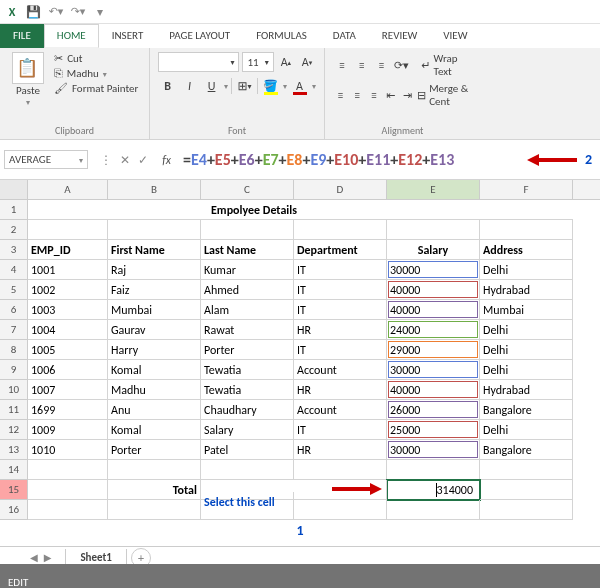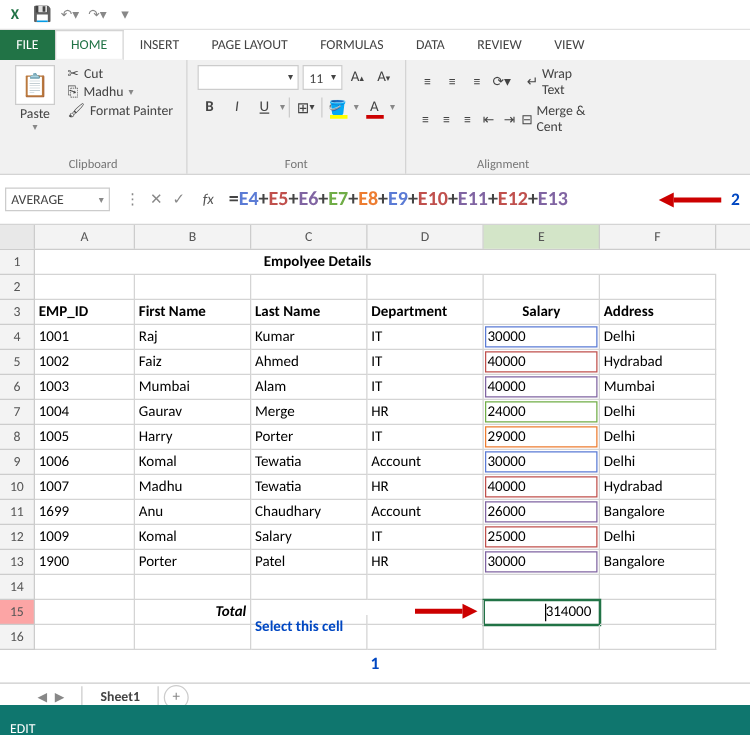--- a/index.html
+++ b/index.html
@@ -68,21 +68,21 @@
 
 .sal-cell { position: relative; }
 .sal-border { position: absolute; inset: 1px; border: 1px solid; pointer-events: none; }
 .active-cell { outline: 2px solid #217346; outline-offset: -1px; background: #fff; text-align: right; padding-right: 6px; }
 
 .sheet-tabs { position: absolute; bottom: 20px; left: 0; right: 0; height: 22px; background: #fff; border-top: 1px solid #ccc; display: flex; align-items: center; padding-left: 30px; gap: 4px; }
 .sheet-nav { display: flex; gap: 6px; color: #888; font-size: 10px; padding-right: 10px; }
 .sheet-tab { padding: 2px 14px; font-size: 11px; border: 1px solid #ccc; border-top: none; background: #fff; font-weight: bold; }
 .sheet-add { width: 20px; height: 20px; border: 1px solid #ccc; border-radius: 50%; display: flex; align-items: center; justify-content: center; font-size: 12px; color: #888; }
 
-.statusbar { position: absolute; bottom: 0; left: 0; right: 0; height: 20px; background: #0f766e; color: #fff; font-size: 11px; padding: 12px 8px; }
+.statusbar { position: absolute; bottom: 0; left: 0; right: 0; height: 20px; background: #737373; color: #fff; font-size: 11px; padding: 12px 8px; }
 
 .arrow-annot { position: absolute; display: flex; align-items: center; gap: 4px; }
 .arrow-shape { width: 50px; height: 10px; position: relative; }
 .arrow-shape::before { content: ''; position: absolute; left: 0; top: 3px; width: 38px; height: 4px; background: #c00; }
 .arrow-shape::after { content: ''; position: absolute; right: 0; top: -1px; border-left: 12px solid #c00; border-top: 6px solid transparent; border-bottom: 6px solid transparent; }
 .arrow-shape.rev::before { right: 0; left: auto; }
 .arrow-shape.rev::after { left: 0; right: auto; border-left: none; border-right: 12px solid #c00; }
 </style>
 </head>
 <body>
@@ -271,21 +271,21 @@
         <div class="cell cell-B">Mumbai</div>
         <div class="cell cell-C">Alam</div>
         <div class="cell cell-D">IT</div>
         <div class="cell cell-E sal-cell">40000<div class="sal-border" style="border-color:#8064a2;"></div></div>
         <div class="cell cell-F">Mumbai</div>
       </div>
       <div class="row">
         <div class="row-h">7</div>
         <div class="cell cell-A">1004</div>
         <div class="cell cell-B">Gaurav</div>
-        <div class="cell cell-C">Merge</div>
+        <div class="cell cell-C">Rawat</div>
         <div class="cell cell-D">HR</div>
         <div class="cell cell-E sal-cell">24000<div class="sal-border" style="border-color:#70ad47;"></div></div>
         <div class="cell cell-F">Delhi</div>
       </div>
       <div class="row">
         <div class="row-h">8</div>
         <div class="cell cell-A">1005</div>
         <div class="cell cell-B">Harry</div>
         <div class="cell cell-C">Porter</div>
         <div class="cell cell-D">IT</div>
@@ -323,42 +323,42 @@
         <div class="row-h">12</div>
         <div class="cell cell-A">1009</div>
         <div class="cell cell-B">Komal</div>
         <div class="cell cell-C">Salary</div>
         <div class="cell cell-D">IT</div>
         <div class="cell cell-E sal-cell">25000<div class="sal-border" style="border-color:#c0504d;"></div></div>
         <div class="cell cell-F">Delhi</div>
       </div>
       <div class="row">
         <div class="row-h">13</div>
-        <div class="cell cell-A">1900</div>
+        <div class="cell cell-A">1010</div>
         <div class="cell cell-B">Porter</div>
         <div class="cell cell-C">Patel</div>
         <div class="cell cell-D">HR</div>
         <div class="cell cell-E sal-cell">30000<div class="sal-border" style="border-color:#8064a2;"></div></div>
         <div class="cell cell-F">Bangalore</div>
       </div>
     </div>
 
   <div class="row">
     <div class="row-h">14</div>
     <div class="cell cell-A"></div>
       <div class="cell cell-B"></div>
       <div class="cell cell-C"></div>
       <div class="cell cell-D"></div>
       <div class="cell cell-E"></div>
       <div class="cell cell-F"></div>
   </div>
   <div class="row">
     <div class="row-h sel">15</div>
     <div class="cell cell-A"></div>
-    <div class="cell cell-B bold" style="text-align:right;font-style:italic;">Total</div>
+    <div class="cell cell-B bold" style="text-align:right;">Total</div>
     <div class="cell cell-C blue-text" style="overflow:visible;position:relative;z-index:2;margin-top:12px;">Select this cell</div>
     <div class="cell cell-D" style="position:relative;">
       <div class="arrow-annot" style="right:4px;top:4px;">
           <div class="arrow-shape"></div>
         </div>
     </div>
     <div class="cell cell-E active-cell"><span style="border-right:1px solid #000;padding-right:1px;">&nbsp;</span><span>314000</span></div>
     <div class="cell cell-F"></div>
   </div>
   <div class="row">

